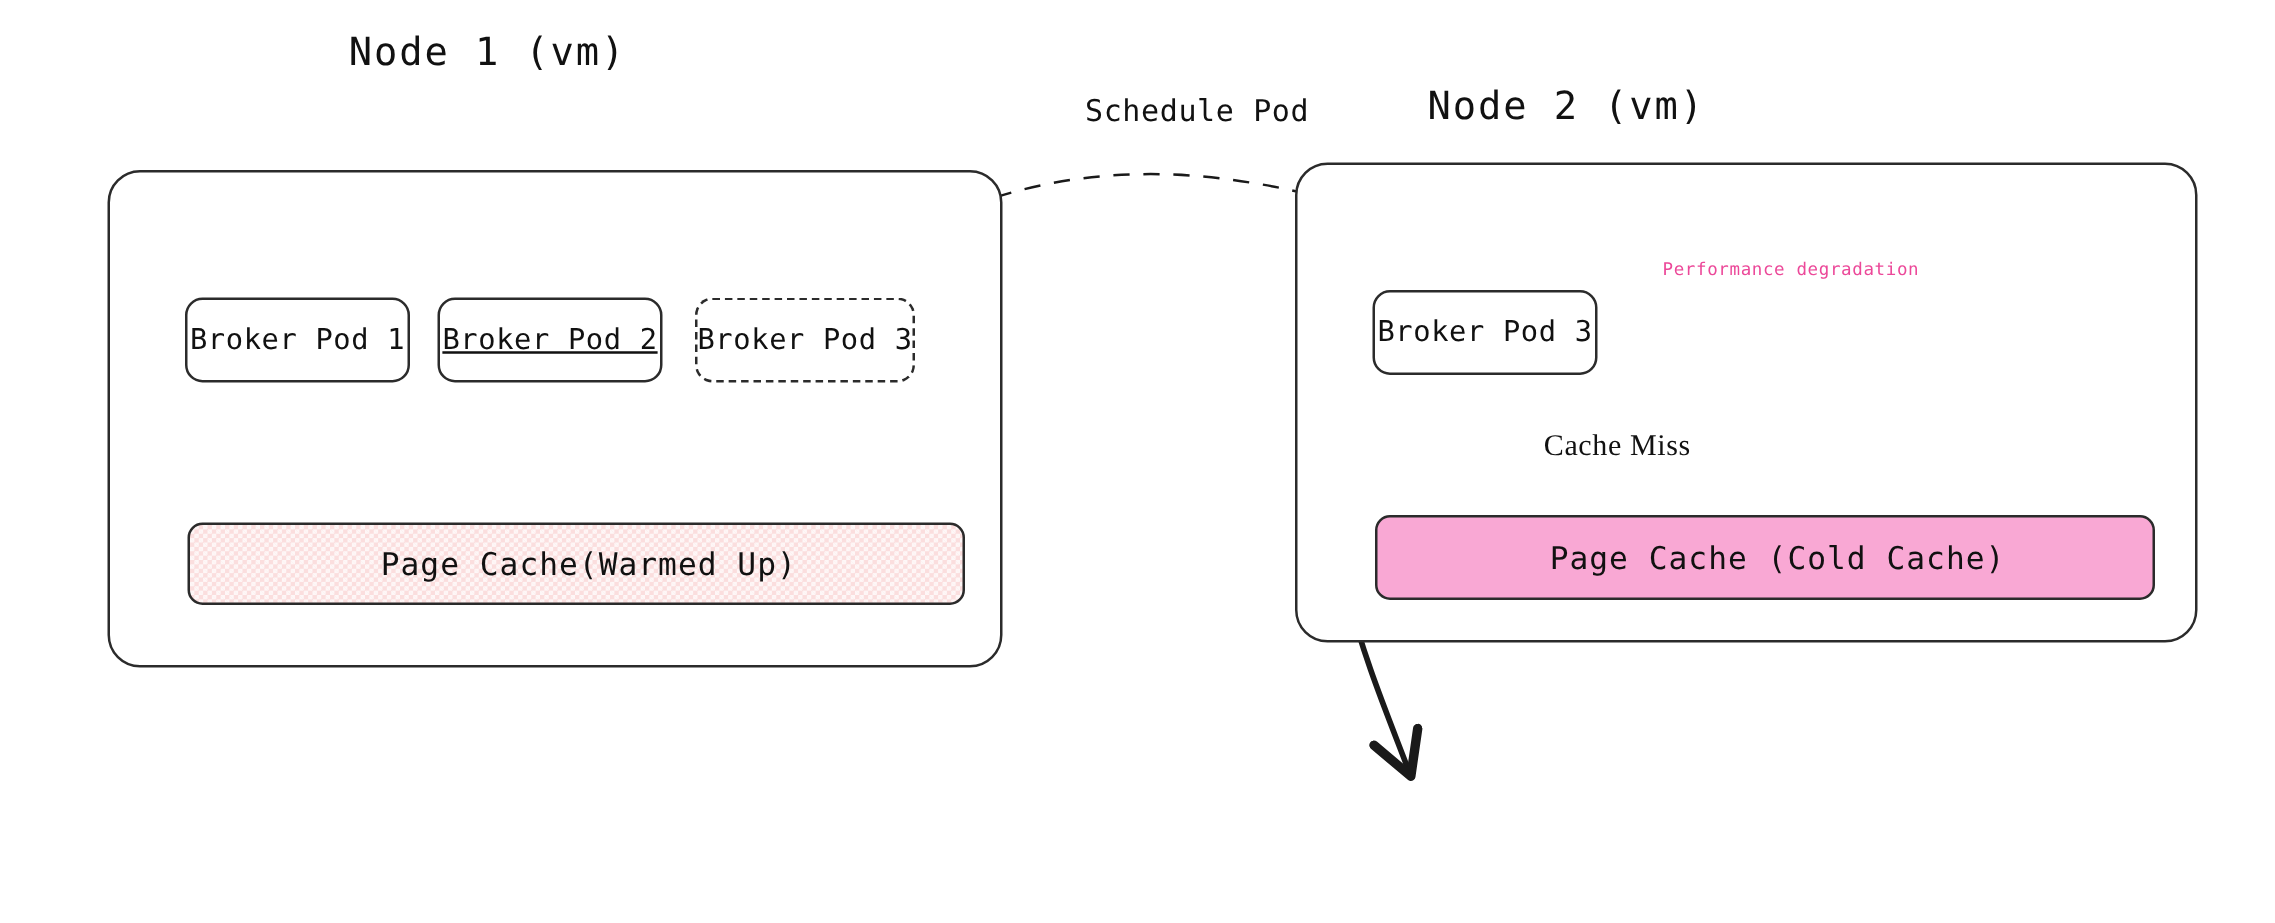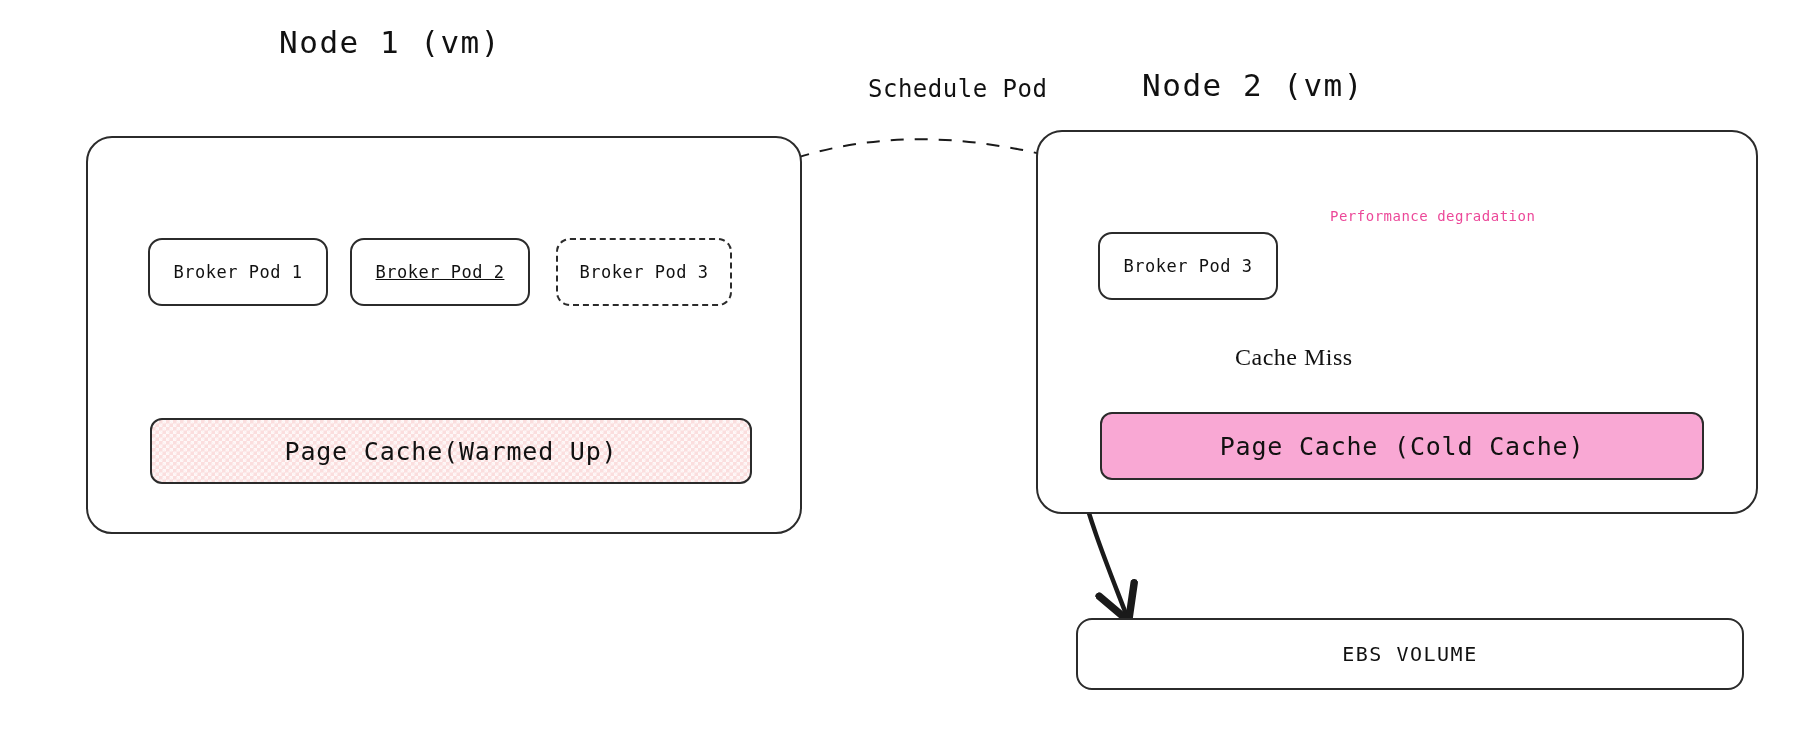--- a/index.html
+++ b/index.html
@@ -56,21 +56,21 @@
 
   
   .pod {
     position: absolute;
     border: 2px solid #2b2b2b;
     border-radius: 14px;
     background: #ffffff;
     display: flex;
     align-items: center;
     justify-content: center;
-    font-size: 17px;
+    font-size: 23px;
     letter-spacing: 0.5px;
     color: #111111;
     white-space: nowrap;
   }
   .pod.dashed {
     border-style: dashed;
     border-width: 2px;
   }
   #pod1 { left: 148px; top: 238px; width: 176px; height: 64px; }
   #pod2 { left: 350px; top: 238px; width: 176px; height: 64px; text-decoration: underline; }
@@ -82,20 +82,21 @@
     position: absolute;
     border: 2px solid #2b2b2b;
     border-radius: 12px;
     display: flex;
     align-items: center;
     justify-content: center;
     font-size: 25px;
     letter-spacing: 0.8px;
     color: #111111;
     white-space: nowrap;
+    padding-left: 20px;
   }
   #cache-warm {
     left: 150px; top: 418px; width: 598px; height: 62px;
     background-color: #fbdede;
     background-image:
       linear-gradient(45deg, rgba(255,255,255,0.75) 25%, transparent 25%, transparent 75%, rgba(255,255,255,0.75) 75%),
       linear-gradient(45deg, rgba(255,255,255,0.75) 25%, transparent 25%, transparent 75%, rgba(255,255,255,0.75) 75%);
     background-size: 7px 7px;
     background-position: 0 0, 3.5px 3.5px;
   }
@@ -188,19 +189,18 @@
   <div class="cache-box" id="cache-warm">Page Cache(Warmed Up)</div>
 
   <div class="node-title" id="node2-title">Node 2 (vm)</div>
 
   <div class="node-box" id="node2-box"></div>
 
   <div class="pod" id="pod4">Broker Pod 3</div>
 
   <div class="cache-box" id="cache-cold">Page Cache (Cold Cache)</div>
 
-  <div id="ebs-volume">EBS VOLUME</div>
 
   <div class="edge-label" id="label-schedule-pod">Schedule Pod</div>
   <div class="edge-label" id="label-cache-miss">Cache Miss</div>
   <div class="edge-label" id="label-perf-degradation">Performance degradation</div>
 
 </div>
 
 </body></html>

